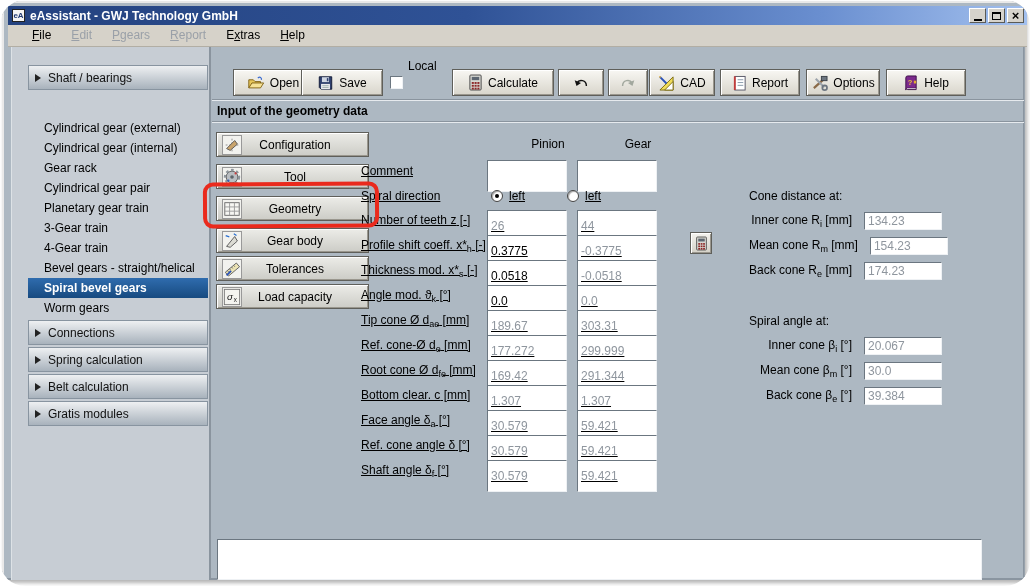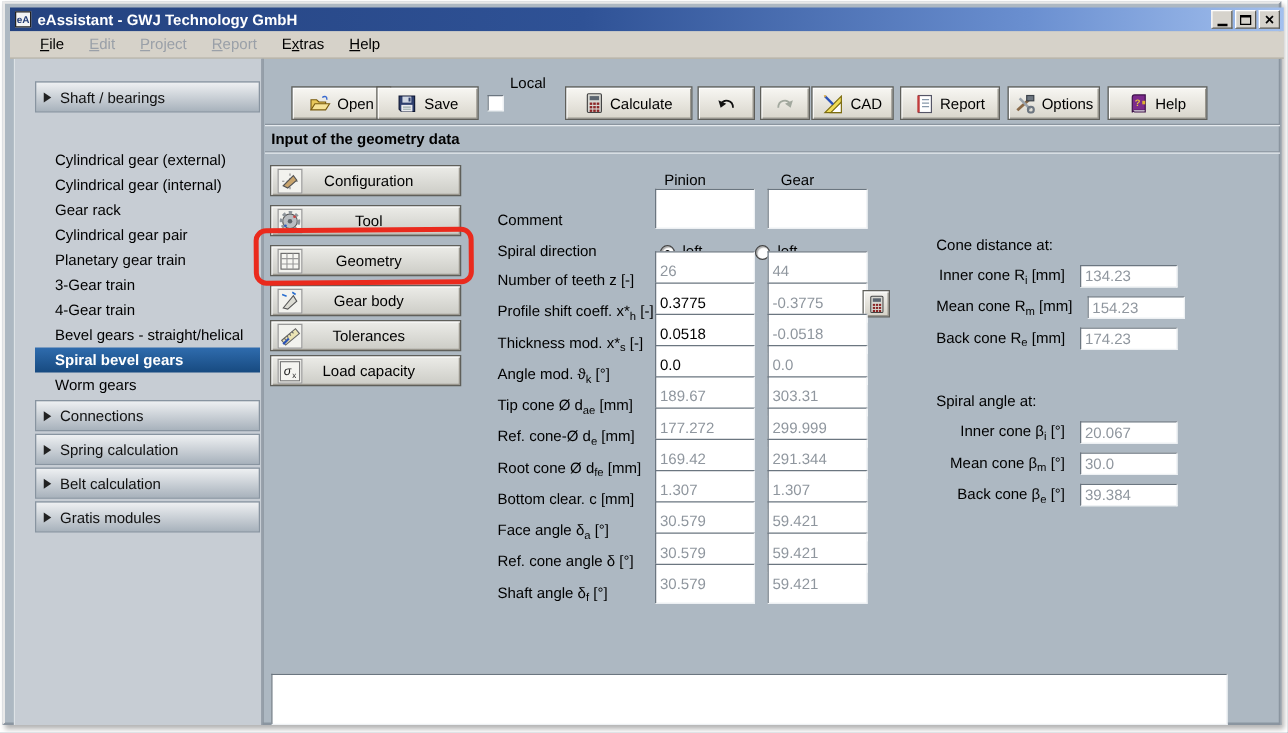--- a/index.html
+++ b/index.html
@@ -1,17 +1,17 @@
 <!DOCTYPE html>
 <html><head>
 <meta charset="utf-8">
 <style>
   * { box-sizing: border-box; margin: 0; padding: 0; }
   body { margin:0; background:#fff; font-family:"Liberation Sans", sans-serif; }
-  .app { position:relative; width:1030px; height:586px; background:#fff; overflow:hidden; }
+  .app { position:relative; width:1030px; height:586px; background:#fff; overflow:hidden;border-radius:25px; }
 
   .frame { position:absolute; left:2px; top:1px; width:1023px; height:579px;
            background:#adb8c2; border:2px solid; border-color:#e9e9e9 #8a95a0 #8a95a0 #e9e9e9;
            box-shadow:2px 3px 4px rgba(0,0,0,.30); }
 
   .titlebar { position:absolute; left:4px; top:3px; width:1019px; height:19px;
               background:linear-gradient(90deg,#24427f 0%,#2f5296 45%,#6a8fd0 80%,#a3c0ee 100%);
               color:#fff; font-size:12px; font-weight:bold; display:flex; align-items:center; }
   .applogo { width:13px; height:13px; background:#f4f4f4; border:1px solid #222; margin:0 5px 0 4px;
              font-size:8px; font-weight:bold; color:#223b74; display:flex; align-items:center; justify-content:center; }
@@ -55,21 +55,21 @@
             background:linear-gradient(#ececе8,#ccccc6);
             background:linear-gradient(#ecece8,#ccccc6);
             border:1px solid #5f5f5a; box-shadow:inset 1px 1px 0 #fff, inset -1px -1px 0 #9a978e;
             display:flex; align-items:center; font-size:12px; color:#000; cursor:pointer; }
   .secbtn .ic { width:20px; height:20px; margin-left:5px; background:#f2f2ee; border:1px solid #999;
                 display:flex; align-items:center; justify-content:center; }
   .secbtn .lbl { flex:1; text-align:center; margin-right:20px; }
 
   .colhead { position:absolute; top:134px; width:80px; text-align:center; font-size:12px; color:#000; }
 
-  .frow { position:absolute; left:394px; width:340px; height:25px; display:flex; align-items:flex-end; }
+  .frow { position:absolute; left:357px; width:340px; height:25px; display:flex; align-items:center;text-decoration:underline; }
   .flabel { flex:0 0 126px; font-size:12px; color:#000; white-space:nowrap; }
   .sub { font-size:9px; vertical-align:-3px; }
   .fin { width:80px; height:18px; margin-right:10px; font-family:"Liberation Sans",sans-serif; font-size:12px;
          padding:15px 3px; background:#fff; border:1px solid; border-color:#6b7680 #eef1f4 #eef1f4 #6b7680;margin-top:11px; }
   .fin.dis { color:#8f969e; }
   .fin.en  { color:#000; }
   .radio { width:12px; height:12px; border-radius:50%; background:#fff; border:1px solid #444;
            box-shadow:inset 1px 1px 1px #aaa; margin-right:6px; position:relative; flex:0 0 12px; }
   .radio.checked:after { content:""; position:absolute; left:3px; top:3px; width:4px; height:4px;
            border-radius:50%; background:#000; }
@@ -114,21 +114,21 @@
           </span>
         <span class="wbtn">
             <span class="glyph-close">×</span>
           </span>
       </span>
     </div>
 
     <div class="menubar">
       <span class="mitem"><span></span><span class="mn">F</span><span>ile</span></span>
       <span class="mitem disabled"><span></span><span class="mn">E</span><span>dit</span></span>
-      <span class="mitem disabled"><span></span><span class="mn">P</span><span>roject</span></span>
+      <span class="mitem disabled"><span></span><span class="mn">P</span><span>gears</span></span>
       <span class="mitem disabled"><span></span><span class="mn">R</span><span>eport</span></span>
       <span class="mitem"><span>E</span><span class="mn">x</span><span>tras</span></span>
       <span class="mitem"><span></span><span class="mn">H</span><span>elp</span></span>
     </div>
 
     <div class="sidebar-bg"></div>
     <div class="mainsep"></div>
     <div class="rightsep"></div>
 
     <div class="sgroup" style="top:62px">

